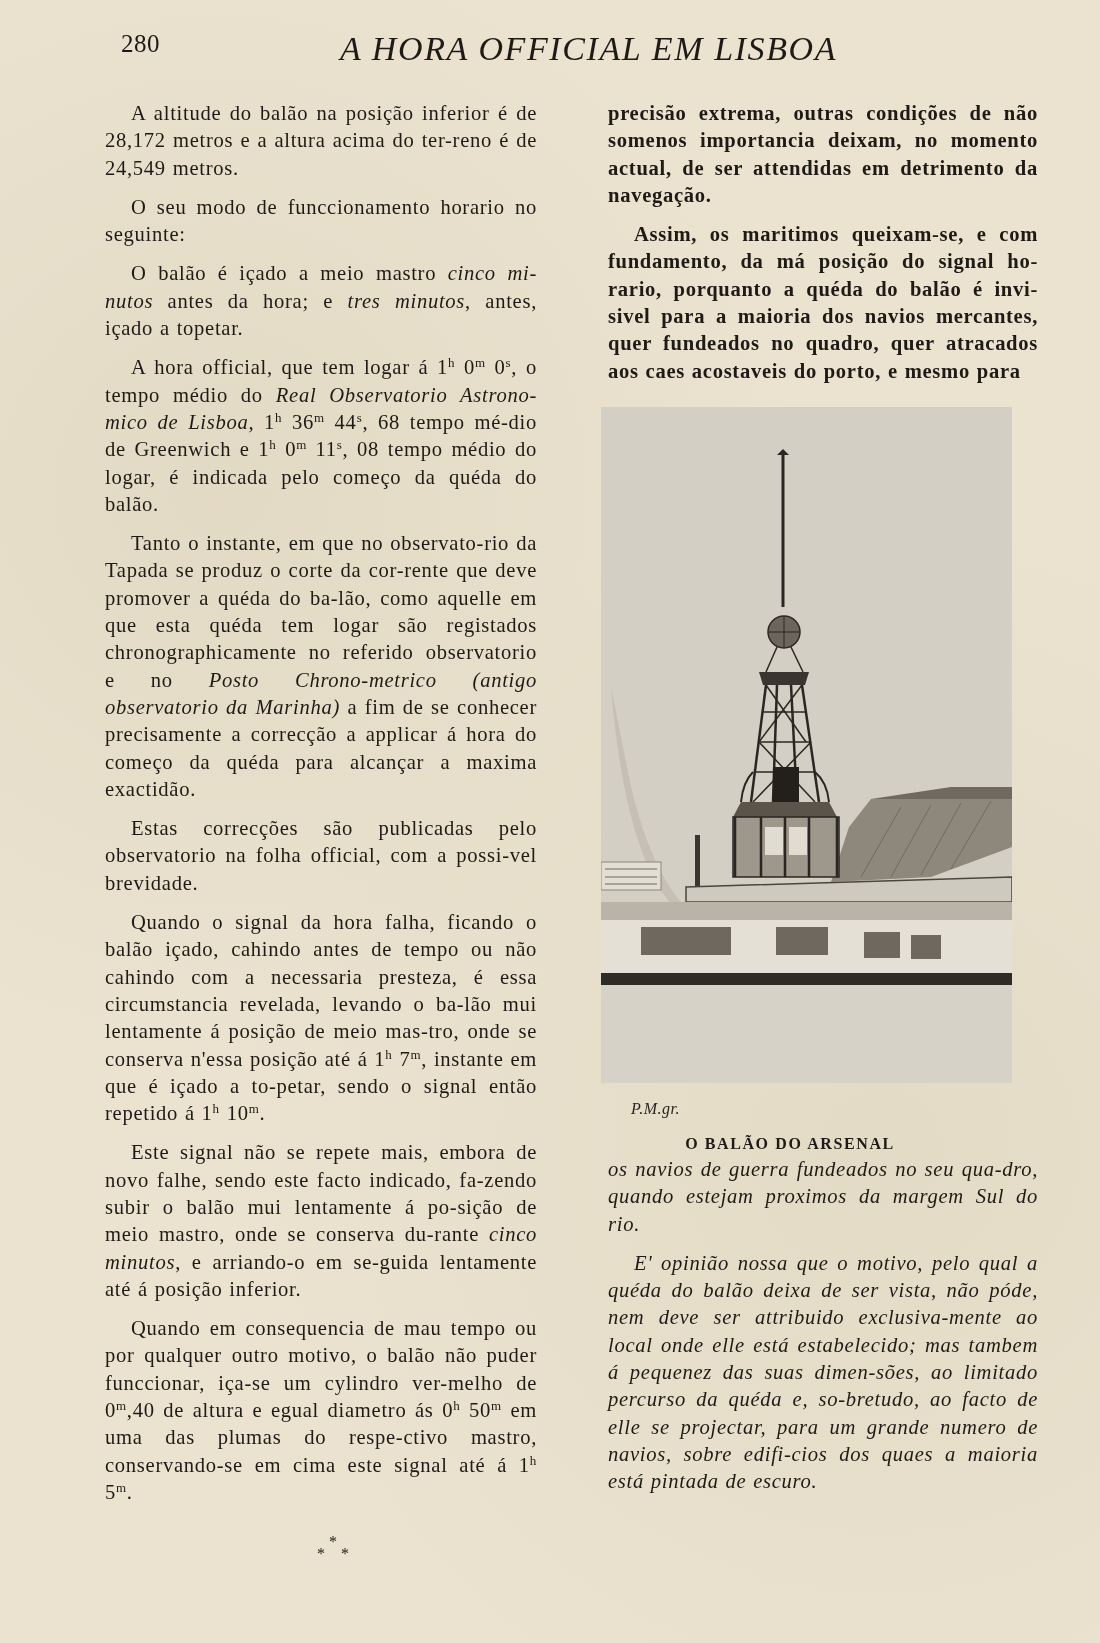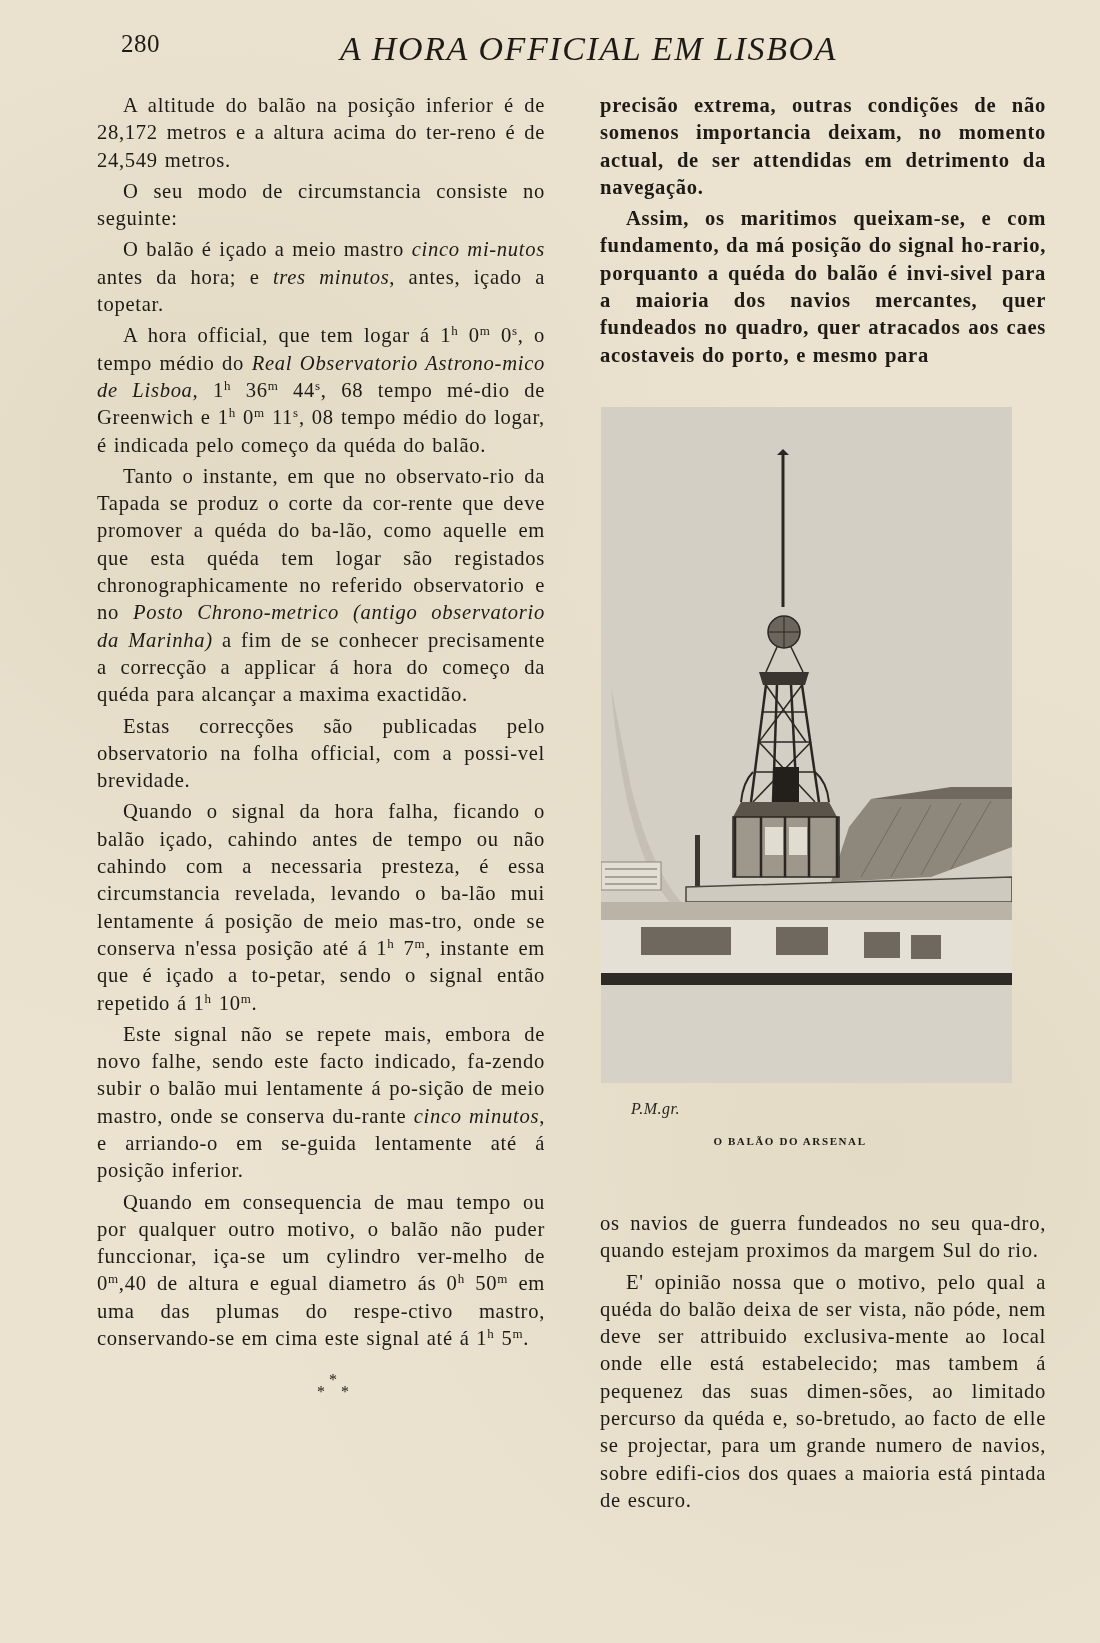--- a/index.html
+++ b/index.html
@@ -20,59 +20,59 @@
       position: absolute; left: 340px; top: 30px; width: 470px;
       font-size: 34px; font-style: italic; letter-spacing: 1.6px; white-space: nowrap;
     }
     .column {
       position: absolute; top: 88px;
       font-size: 20.6px; line-height: 27.3px; text-align: justify;
       letter-spacing: 0.7px; word-spacing: 1px;
     }
     .col-left { left: 93px; width: 456px; }
     .col-right-top { left: 596px; top: 88px; width: 454px; font-weight: bold; }
-    .col-right-bottom { left: 596px; top: 1206px; width: 454px; }
-    .para { margin: 4px; text-indent: 26px; hyphens: manual; }
+    .col-right-bottom { left: 596px; top: 1144px; width: 454px; font-style: italic; }
+    .para { margin: 12px; text-indent: 26px; hyphens: manual; }
     .para.noindent { text-indent: 0; }
     .para i { }
     sup { font-size: 13px; line-height: 0; vertical-align: 7px; }
     .asterism {
       height: 66px; position: relative;
     }
     .asterism span {
       position: absolute; font-size: 16px; line-height: 16px;
     }
     .gap-after-asterism { height: 8px; }
 
     
     .figure {
       position: absolute; left: 601px; top: 407px; width: 411px; height: 676px;
       background: linear-gradient(180deg, #cfcbc1 0%, #d6d2c8 55%, #c9c4b9 100%);
       overflow: hidden;
     }
     .figure svg { display: block; }
     .figure-caption {
       position: absolute; left: 680px; top: 1135px; width: 220px; text-align: center;
-      font-size: 11px; letter-spacing: 1.6px; font-weight: bold;
+      font-size: 16px; letter-spacing: 1.6px; font-weight: bold;
       font-family: "Liberation Serif", serif;
     }
     .engraver-mark {
       position: absolute; left: 631px; top: 1100px;
       font-size: 16px; font-style: italic; letter-spacing: 0.5px; color: #2a2520;
     }
   </style>
 </head>
 <body>
 
 <div class="page-number">280</div>
 <div class="running-title">A HORA OFFICIAL EM LISBOA</div>
 
 <div class="column col-left">
   <p class="para">A altitude do balão na posição inferior é de 28,172 metros e a altura acima do ter-reno é de 24,549 metros.</p>
-  <p class="para">O seu modo de circumstancia consiste no seguinte:</p>
+  <p class="para">O seu modo de funccionamento horario no seguinte:</p>
   <p class="para"><span>O balão é içado a meio mastro </span><i>cinco mi-nutos</i><span> antes da hora; e </span><i>tres minutos</i><span>, antes, içado a topetar.</span></p>
   <p class="para"><span>A hora official, que tem logar á 1</span><sup>h</sup><span> 0</span><sup>m</sup><span> 0</span><sup>s</sup><span>, o tempo médio do </span><i>Real Observatorio Astrono-mico de Lisboa,</i><span> 1</span><sup>h</sup><span> 36</span><sup>m</sup><span> 44</span><sup>s</sup><span>, 68 tempo mé-dio de Greenwich e 1</span><sup>h</sup><span> 0</span><sup>m</sup><span> 11</span><sup>s</sup><span>, 08 tempo médio do logar, é indicada pelo começo da quéda do balão.</span></p>
   <p class="para"><span>Tanto o instante, em que no observato-rio da Tapada se produz o corte da cor-rente que deve promover a quéda do ba-lão, como aquelle em que esta quéda tem logar são registados chronographicamente no referido observatorio e no </span><i>Posto Chrono-metrico (antigo observatorio da Marinha)</i><span> a fim de se conhecer precisamente a correcção a applicar á hora do começo da quéda para alcançar a maxima exactidão.</span></p>
   <p class="para">Estas correcções são publicadas pelo observatorio na folha official, com a possi-vel brevidade.</p>
   <p class="para"><span>Quando o signal da hora falha, ficando o balão içado, cahindo antes de tempo ou não cahindo com a necessaria presteza, é essa circumstancia revelada, levando o ba-lão mui lentamente á posição de meio mas-tro, onde se conserva n'essa posição até á 1</span><sup>h</sup><span> 7</span><sup>m</sup><span>, instante em que é içado a to-petar, sendo o signal então repetido á 1</span><sup>h</sup><span> 10</span><sup>m</sup><span>.</span></p>
   <p class="para"><span>Este signal não se repete mais, embora de novo falhe, sendo este facto indicado, fa-zendo subir o balão mui lentamente á po-sição de meio mastro, onde se conserva du-rante </span><i>cinco minutos</i><span>, e arriando-o em se-guida lentamente até á posição inferior.</span></p>
   <p class="para"><span>Quando em consequencia de mau tempo ou por qualquer outro motivo, o balão não puder funccionar, iça-se um cylindro ver-melho de 0</span><sup>m</sup><span>,40 de altura e egual diametro ás 0</span><sup>h</sup><span> 50</span><sup>m</sup><span> em uma das plumas do respe-ctivo mastro, conservando-se em cima este signal até á 1</span><sup>h</sup><span> 5</span><sup>m</sup><span>.</span></p>
   <div class="asterism">
     <span style="left:236px; top:16px;">*</span>
     <span style="left:224px; top:28px;">*</span>

